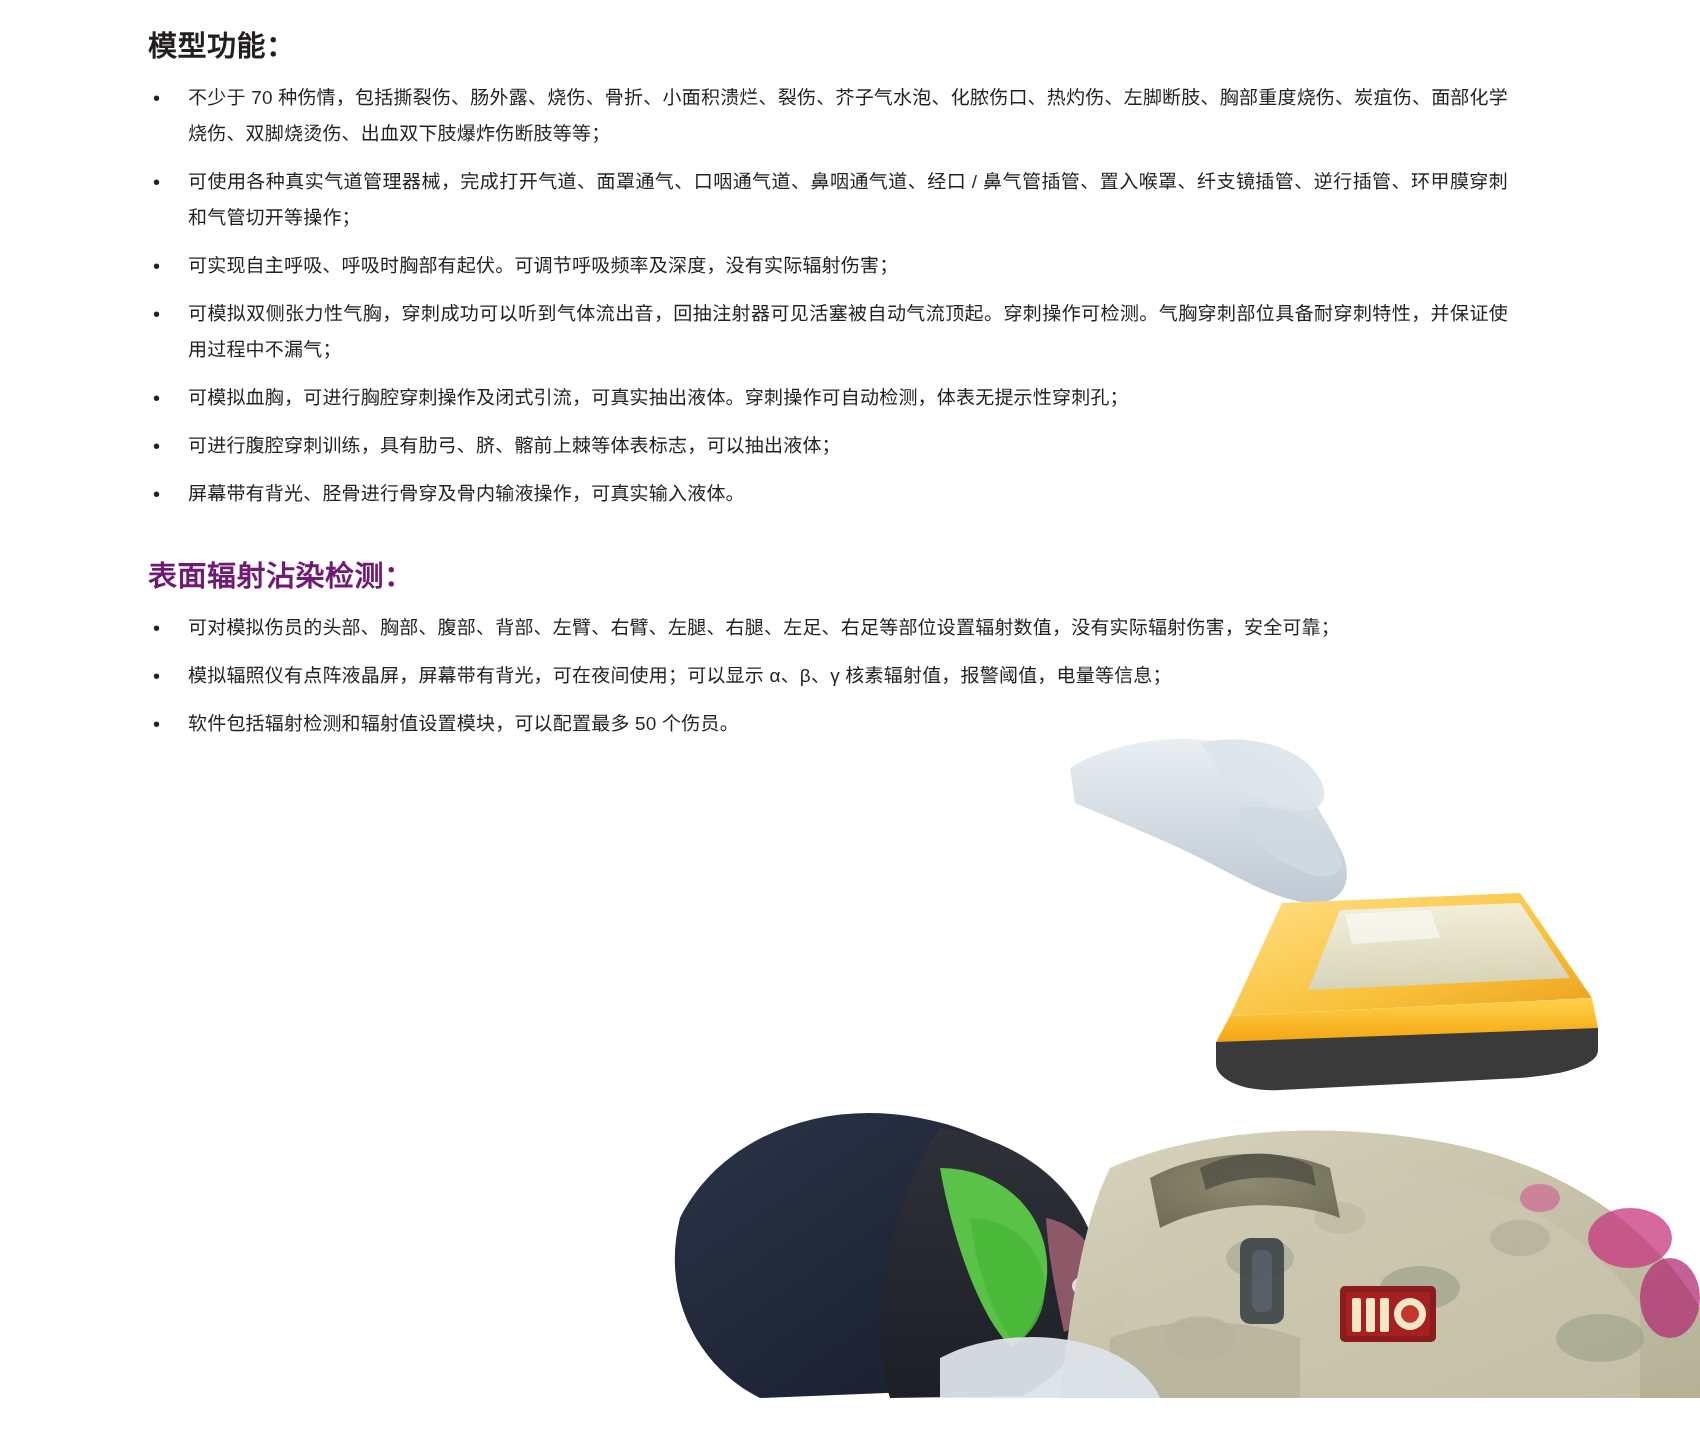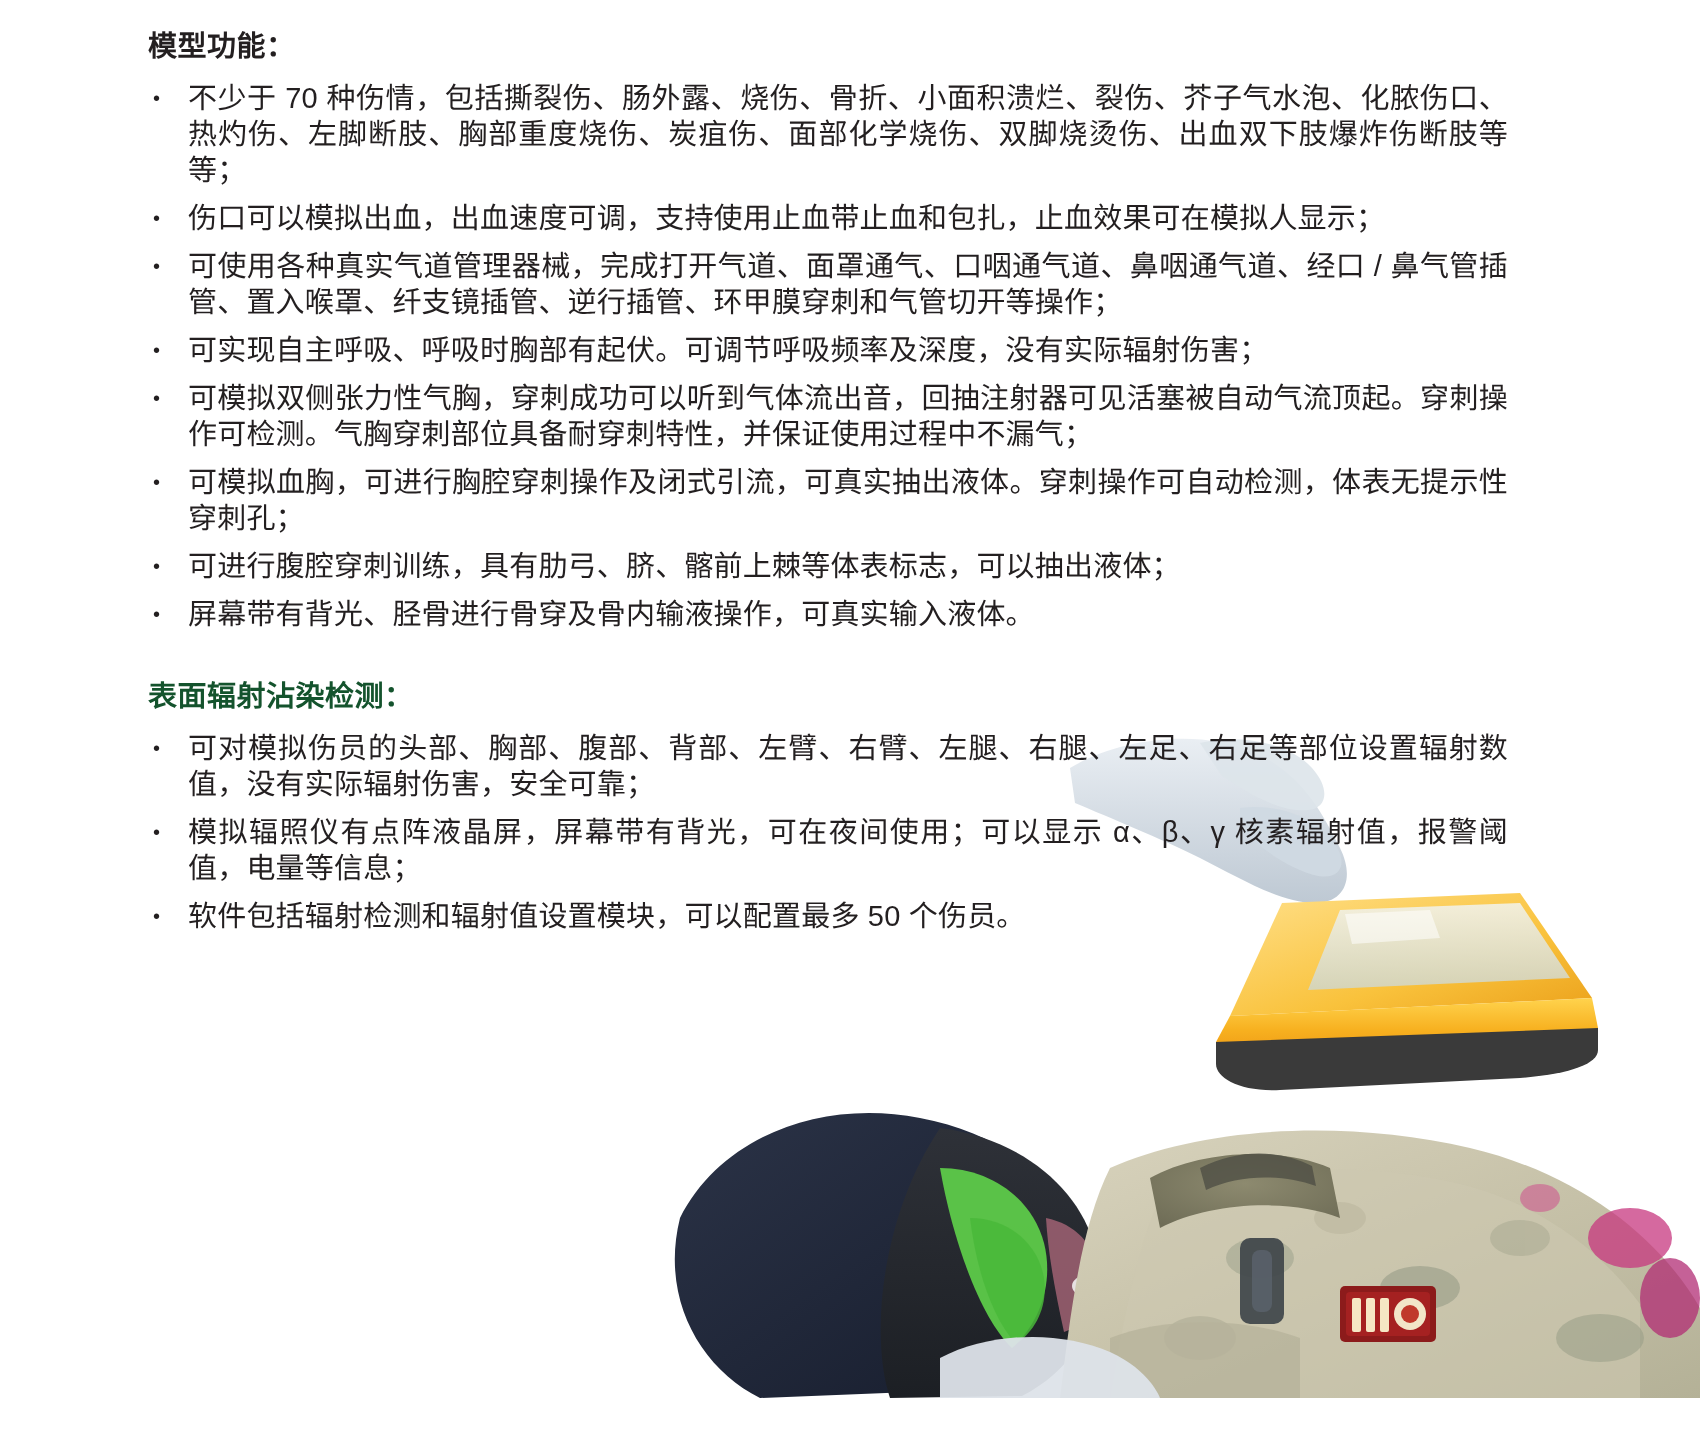--- a/index.html
+++ b/index.html
@@ -31,40 +31,40 @@
     z-index: 3;
   }
 
   .section-title {
     font-size: 29px;
     font-weight: bold;
     letter-spacing: 0.5px;
     margin: 0 0 16px 0;
   }
   .section-title.green {
-    color: #14532d;
+    color: #701a75;
   }
   .section-title.dark {
     color: #231f20;
   }
 
   .section + .section {
     margin-top: 40px;
   }
 
   ul.bullets {
     list-style: none;
     margin: 0;
     padding: 0;
   }
   ul.bullets > li {
     position: relative;
     padding-left: 40px;
     margin-bottom: 12px;
-    font-size: 29px;
+    font-size: 19px;
     line-height: 36px;
     color: #231f20;
     letter-spacing: 0.2px;
     text-align: justify;
   }
   ul.bullets > li::before {
     content: "•";
     position: absolute;
     left: 5px;
     top: 0;
@@ -193,21 +193,20 @@
       </g>
     </svg>
   </div>
 
   <div class="content">
 
     <section class="section">
       <h2 class="section-title dark">模型功能：</h2>
       <ul class="bullets">
         <li>不少于 70 种伤情，包括撕裂伤、肠外露、烧伤、骨折、小面积溃烂、裂伤、芥子气水泡、化脓伤口、热灼伤、左脚断肢、胸部重度烧伤、炭疽伤、面部化学烧伤、双脚烧烫伤、出血双下肢爆炸伤断肢等等；</li>
-        <li>伤口可以模拟出血，出血速度可调，支持使用止血带止血和包扎，止血效果可在模拟人显示；</li>
         <li>可使用各种真实气道管理器械，完成打开气道、面罩通气、口咽通气道、鼻咽通气道、经口 / 鼻气管插管、置入喉罩、纤支镜插管、逆行插管、环甲膜穿刺和气管切开等操作；</li>
         <li>可实现自主呼吸、呼吸时胸部有起伏。可调节呼吸频率及深度，没有实际辐射伤害；</li>
         <li>可模拟双侧张力性气胸，穿刺成功可以听到气体流出音，回抽注射器可见活塞被自动气流顶起。穿刺操作可检测。气胸穿刺部位具备耐穿刺特性，并保证使用过程中不漏气；</li>
         <li>可模拟血胸，可进行胸腔穿刺操作及闭式引流，可真实抽出液体。穿刺操作可自动检测，体表无提示性穿刺孔；</li>
         <li>可进行腹腔穿刺训练，具有肋弓、脐、髂前上棘等体表标志，可以抽出液体；</li>
         <li>屏幕带有背光、胫骨进行骨穿及骨内输液操作，可真实输入液体。</li>
       </ul>
     </section>
 
     <section class="section">

